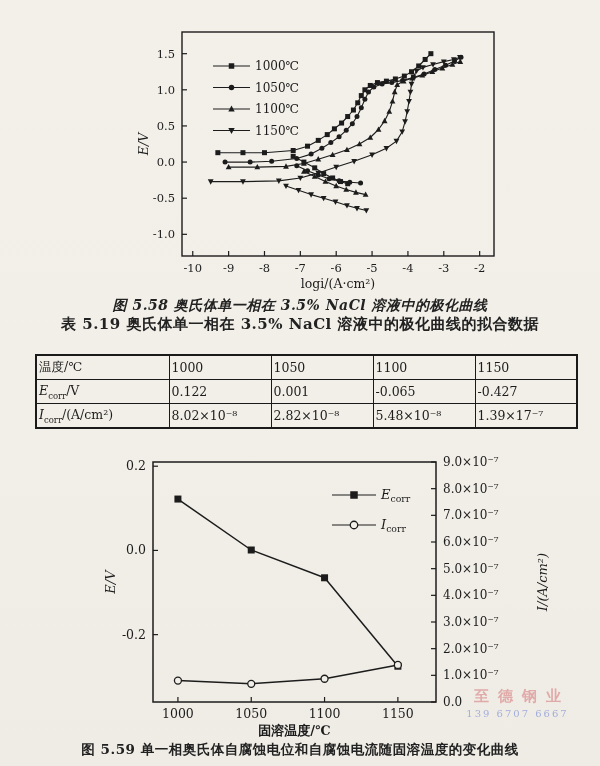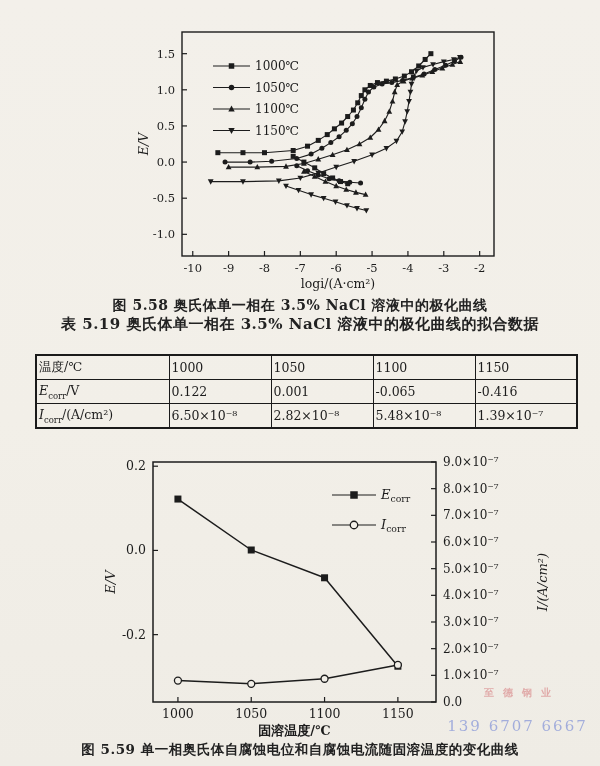--- a/index.html
+++ b/index.html
@@ -4,33 +4,33 @@
 <style>
   html,body{margin:0;padding:0;}
   body{width:600px;height:766px;background:#e9e6df;font-family:"DejaVu Serif","Liberation Serif",serif;}
   #page{position:relative;width:600px;height:766px;overflow:hidden;
         background:linear-gradient(180deg,#f3f0ea 0%,#f2efe8 55%,#efece5 100%);color:#1c1c1c;}
   svg{position:absolute;overflow:visible;}
   #chart1{left:110px;top:14px;}
   #chart2{left:85px;top:448px;}
   .caption{position:absolute;left:0;width:600px;text-align:center;font-weight:bold;
            font-size:14px;color:#222;letter-spacing:0.5px;}
-  #cap1{top:297px;}
+  #cap1{top:297px;font-style:italic;}
   #cap2{top:741px;font-size:13.5px;}
   #tbl-title{position:absolute;left:0;top:315px;width:600px;text-align:center;
              font-weight:bold;font-size:15px;color:#222;letter-spacing:0.5px;}
   table#fit-table{position:absolute;left:35px;top:354px;width:541px;border-collapse:collapse;
                   table-layout:fixed;border:2px solid #1a1a1a;background:transparent;}
   #fit-table td{border:1px solid #1a1a1a;height:23px;vertical-align:middle;
                 font-size:12.5px;color:#1c1c1c;padding:0 2px;}
   #fit-table td.rowlab i{font-style:italic;}
   #fit-table sub{font-size:8.5px;}
   #watermark{position:absolute;left:440px;top:687px;width:155px;text-align:center;line-height:1.25;}
-  #wm1{font-size:10px;letter-spacing:9px;padding-left:9px;font-weight:bold;opacity:.8;}
-  #wm2{font-size:15px;letter-spacing:2px;opacity:.85;margin-top:17px;}
+  #wm1{font-size:15px;letter-spacing:9px;padding-left:9px;font-weight:bold;opacity:.8;}
+  #wm2{font-size:10px;letter-spacing:2px;opacity:.85;margin-top:2px;}
 </style>
 </head>
 <body>
 
 <div id="page">
   <svg id="chart1" width="420" height="282" viewBox="0 0 420 282">
       <g>
         <g>
           <path d="M107.9 138.7 L133.0 138.7 L154.5 138.7 L183.2 136.5 L197.5 132.2 L208.3 126.4 L217.2 120.6 L224.4 114.8 L231.6 109.0 L237.7 102.5 L243.4 96.0 L247.7 88.8 L251.3 81.6 L254.9 75.8 L260.3 71.5 L267.4 68.6 L276.4 67.1 L285.4 65.0 L294.3 62.1 L301.5 57.7 L308.7 52.0 L315.1 45.5 L320.9 39.7" fill="none" stroke="#1c1c1c" stroke-width="1.1" stroke-linejoin="round"></path>
           <rect x="105.36206896551724" y="136.1709677419355" width="5" height="5" fill="#1c1c1c"></rect>
@@ -237,28 +237,28 @@
           <td>1000</td>
           <td>1050</td>
           <td>1100</td>
           <td>1150</td>
         </tr>
         <tr>
           <td class="rowlab"><i>E</i><sub>corr</sub>/V</td>
           <td>0.122</td>
           <td>0.001</td>
           <td>-0.065</td>
-          <td>-0.416</td>
+          <td>-0.427</td>
         </tr>
         <tr>
           <td class="rowlab"><i>I</i><sub>corr</sub>/(A/cm²)</td>
-          <td>6.50×10⁻⁸</td>
+          <td>8.02×10⁻⁸</td>
           <td>2.82×10⁻⁸</td>
           <td>5.48×10⁻⁸</td>
-          <td>1.39×10⁻⁷</td>
+          <td>1.39×17⁻⁷</td>
         </tr>
       </tbody>
   </table>
   <svg id="chart2" width="505" height="300" viewBox="0 0 505 300">
       <g>
         <g>
           <path d="M92.9 51.1 L166.2 102.0 L239.6 129.8 L312.9 218.2" fill="none" stroke="#1c1c1c" stroke-width="1.5" stroke-linejoin="round"></path>
           <rect x="89.42746113989637" y="47.55263157894737" width="7" height="7" fill="#1c1c1c"></rect>
           <rect x="162.74352331606218" y="98.5" width="7" height="7" fill="#1c1c1c"></rect>
           <rect x="236.059585492228" y="126.28947368421052" width="7" height="7" fill="#1c1c1c"></rect>

